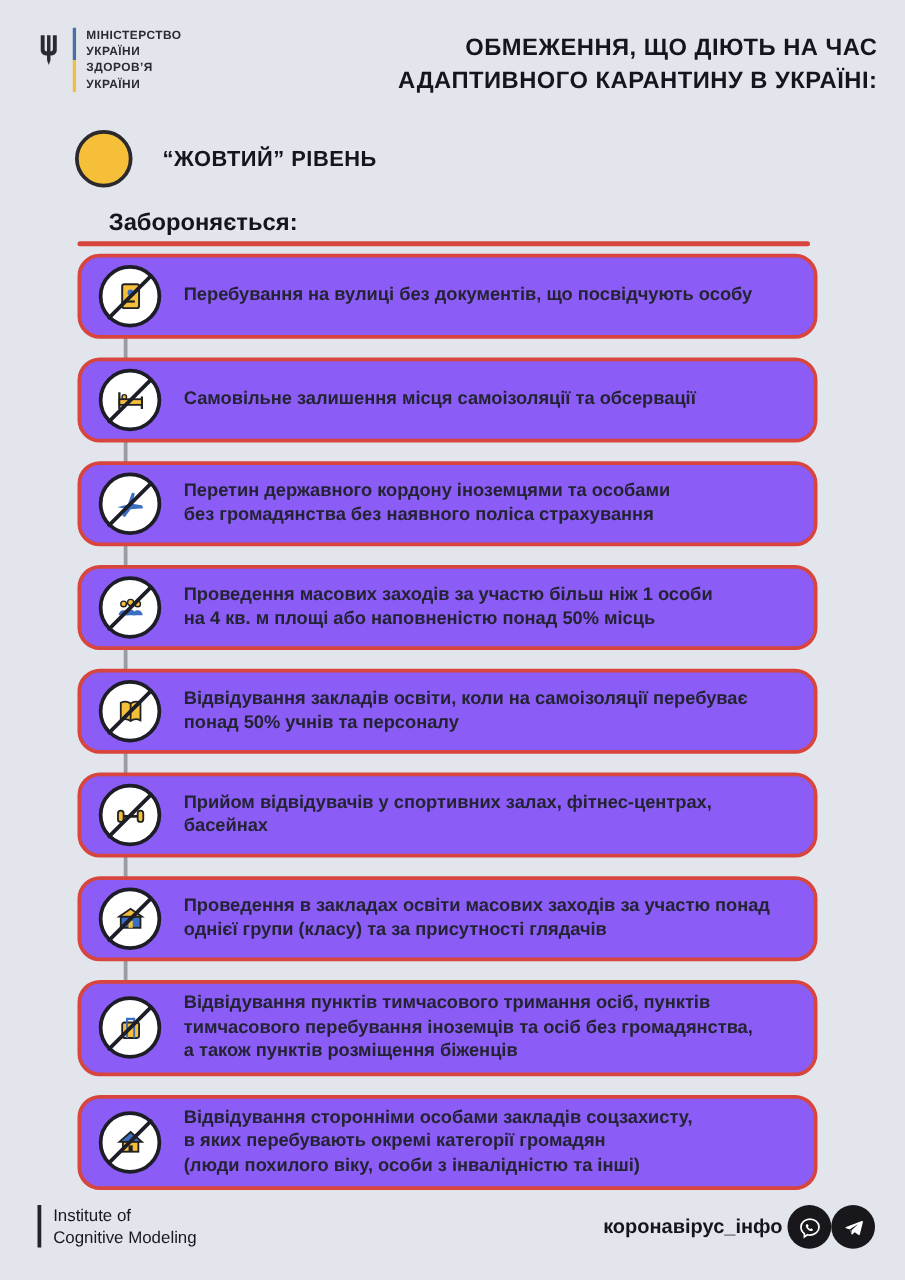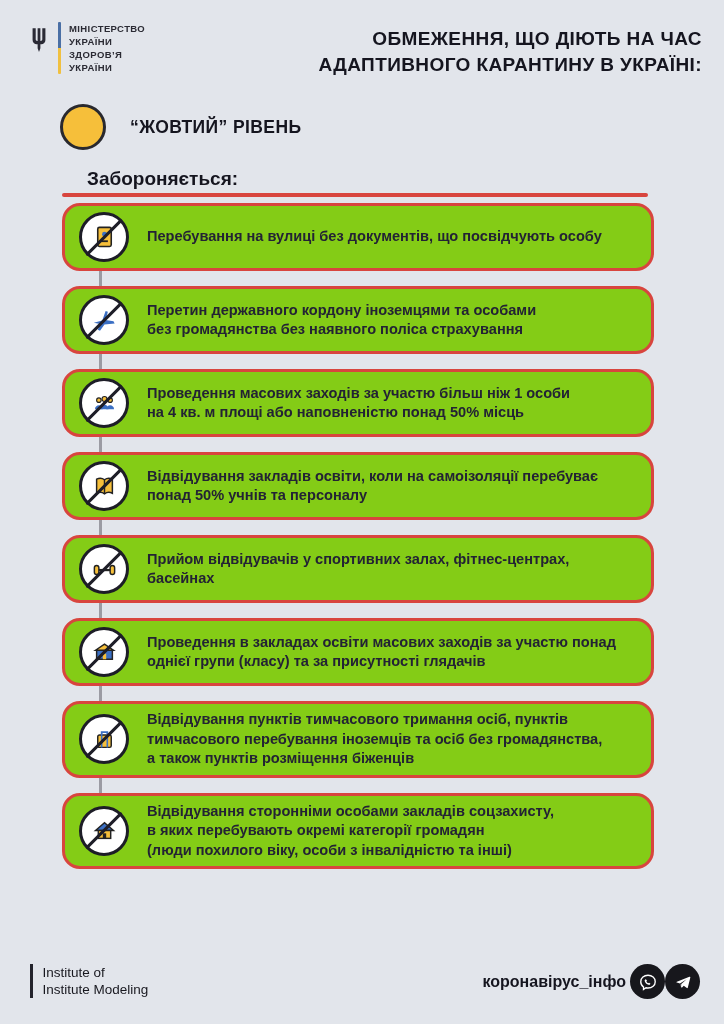--- a/index.html
+++ b/index.html
@@ -24,21 +24,21 @@
   .level-row{position:absolute;left:60px;top:104px;display:flex;align-items:center;gap:24px;}
   .level-dot{width:40px;height:40px;border-radius:50%;border:3px solid #29292e;background:#f6bf3a;}
   .level-label{font-size:17.5px;font-weight:bold;letter-spacing:.4px;color:#15151f;}
   
   .section-heading{position:absolute;left:75px;top:168px;font-size:19px;font-weight:bold;color:#15151f;margin-left:12px;}
   .section-underline{position:absolute;left:62px;top:193px;width:586px;height:4px;background:#d8453e;border-radius:2px;}
   
   .connector{position:absolute;left:99px;top:212px;width:3px;height:648px;background:#9b9ba3;z-index:0;}
   .cards{position:absolute;left:62px;top:203px;width:592px;display:flex;flex-direction:column;gap:15px;z-index:1;}
   .card{
-    position:relative;background:#84cc16;border:3px solid #d8453e;border-radius:18px;
+    position:relative;background:#8b5cf6;border:3px solid #d8453e;border-radius:18px;
     display:flex;align-items:center;gap:18px;padding:6px 16px 6px 14px;min-height:50px;
   }
   .icon-circle{
     position:relative;flex:0 0 auto;width:44px;height:44px;border-radius:50%;
     border:3px solid #1d1d27;background:#fff;display:flex;align-items:center;justify-content:center;
   }
   .icon-circle svg{width:27px;height:27px;}
   .no-slash{position:absolute;left:-3px;right:-3px;top:50%;margin-top:-1.5px;height:3px;background:#1d1d27;transform:rotate(-45deg);border-radius:2px;}
   .card-text{font-size:14.6px;font-weight:bold;line-height:19.5px;color:#232334;}
   
@@ -93,20 +93,34 @@
         </svg>
         <div class="no-slash"></div>
       </div>
       <div class="card-text">
         <div>Перебування на вулиці без документів, що посвідчують особу</div>
       </div>
     </div>
     <div class="card">
       <div class="icon-circle">
         <svg viewBox="0 0 24 24">
+          <path d="M4 6v12" stroke="#222" stroke-width="1.6"></path>
+          <path d="M20 9v9" stroke="#222" stroke-width="1.6"></path>
+          <rect x="4" y="11" width="16" height="4" fill="#f6bf3a" stroke="#222" stroke-width="1.3"></rect>
+          <circle cx="7.5" cy="9.3" r="1.6" fill="#f6bf3a" stroke="#222" stroke-width="1"></circle>
+        </svg>
+        <div class="no-slash"></div>
+      </div>
+      <div class="card-text">
+        <div>Самовільне залишення місця самоізоляції та обсервації</div>
+      </div>
+    </div>
+    <div class="card">
+      <div class="icon-circle">
+        <svg viewBox="0 0 24 24">
           <path d="M2.5 14l7.5-2 3-8.5 2 .8-2 7.2 7 1.2 1 2-9 .8-4 5.5-2-.8 2.2-5.2z" fill="#3a6fc4"></path>
         </svg>
         <div class="no-slash"></div>
       </div>
       <div class="card-text">
         <div>Перетин державного кордону іноземцями та особами</div>
         <div>без громадянства без наявного поліса страхування</div>
       </div>
     </div>
     <div class="card">
@@ -195,21 +209,21 @@
         <div>в яких перебувають окремі категорії громадян</div>
         <div>(люди похилого віку, особи з інвалідністю та інші)</div>
       </div>
     </div>
   </div>
 
 <div class="footer-org">
   <div class="bar"></div>
   <div class="org-text">
     <div>Institute of</div>
-    <div>Institute Modeling</div>
+    <div>Cognitive Modeling</div>
   </div>
 </div>
 
 <div class="footer-right">
   <div class="channel">коронавірус_інфо</div>
   <div class="social">
     <svg viewBox="0 0 24 24">
       <path d="M12 4.6c4.4 0 7.9 3.1 7.9 7s-3.5 7-7.9 7c-.8 0-1.5-.1-2.2-.3l-2.7 1.9v-2.8c-1.8-1.3-3-3.3-3-5.8 0-3.9 3.5-7 7.9-7z" fill="none" stroke="#fff" stroke-width="1.5"></path>
       <path d="M9.6 8.9l1.3 1.5-.7 1.1c.4.8 1.1 1.5 1.9 1.9l1.1-.7 1.5 1.3c-.3.9-1.1 1.3-2 1.1-2.1-.6-3.8-2.2-4.3-4.3-.2-.9.3-1.6 1.2-1.9z" fill="#fff"></path>
     </svg>

